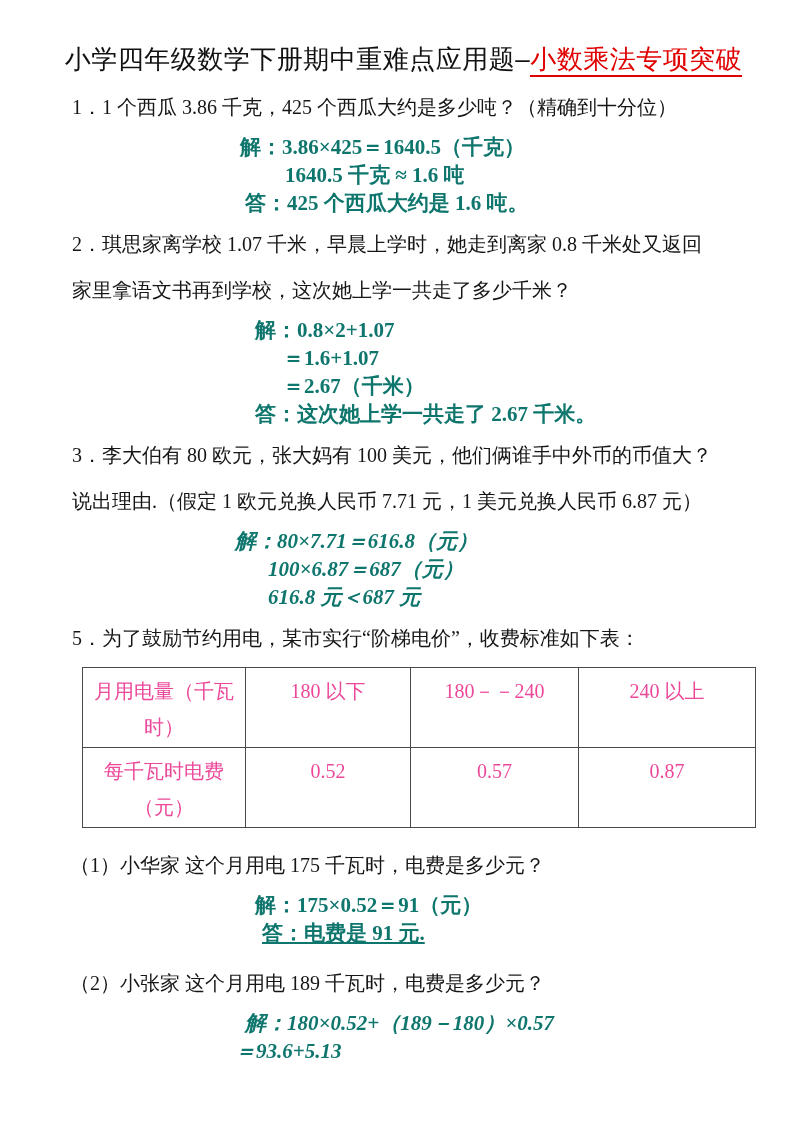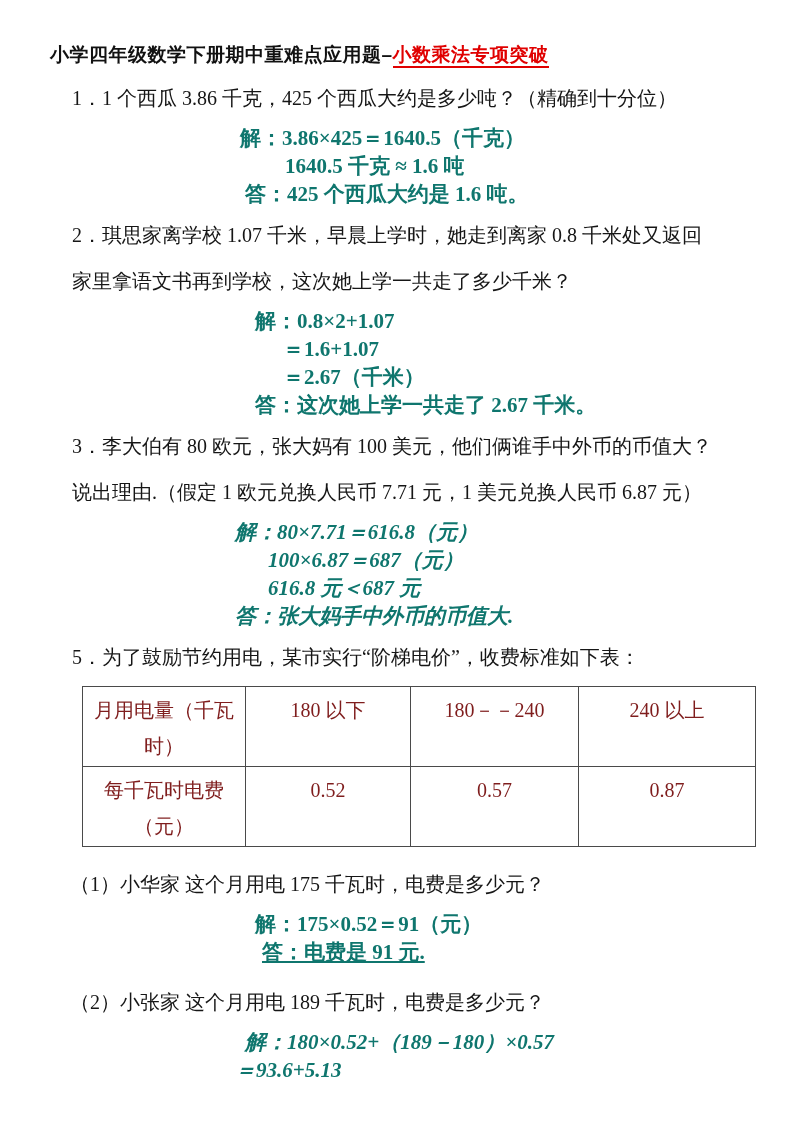--- a/index.html
+++ b/index.html
@@ -9,23 +9,24 @@
     width: 793px;
     height: 1122px;
     background: #ffffff;
     font-family: "Liberation Serif", serif;
     color: #161616;
     padding: 42px 36px 0 60px;
     overflow: hidden;
   }
   .title {
     margin: 0 0 13px -10px;
+    text-align: center;
     font-family: "Liberation Sans", sans-serif;
-    font-size: 19px;
-    font-weight: 700;
+    font-size: 26px;
+    font-weight: 400;
     letter-spacing: 0.5px;
     color: #111111;
     white-space: nowrap;
   }
   .title-red {
     color: #e00000;
     border-bottom: 2px solid #e00000;
     padding-bottom: 1px;
   }
   .q {
@@ -60,21 +61,21 @@
     table-layout: fixed;
     width: 673px;
   }
   .tariff td {
     border: 1px solid #4a4a4a;
     text-align: center;
     vertical-align: top;
     font-size: 20px;
     line-height: 36px;
     padding: 5px 8px 2px 8px;
-    color: #7f1d1d;
+    color: #ec4899;
   }
   .tariff tr.r1 td { height: 74px; }
   .tariff tr.r2 td { height: 72px; }
   .c1 { width: 163px; }
   .c2 { width: 165px; }
   .c3 { width: 168px; }
   .c4 { width: 177px; }
   .gap2 { height: 2px; }
   .gap4 { height: 4px; }
 </style>
@@ -105,21 +106,20 @@
     </div>
   </section>
 
   <section>
     <p class="q">3．李大伯有 80 欧元，张大妈有 100 美元，他们俩谁手中外币的币值大？</p>
     <p class="q">说出理由.（假定 1 欧元兑换人民币 7.71 元，1 美元兑换人民币 6.87 元）</p>
     <div class="sol ml175">
       <p>解：80×7.71＝616.8（元）</p>
       <p class="in33">100×6.87＝687（元）</p>
       <p class="in33">616.8 元＜687 元</p>
-      <p>答：张大妈手中外币的币值大.</p>
     </div>
   </section>
 
 
   <section>
     <p class="q">5．为了鼓励节约用电，某市实行“阶梯电价”，收费标准如下表：</p>
 
     <table class="tariff">
       <colgroup>
           <col class="c1">

